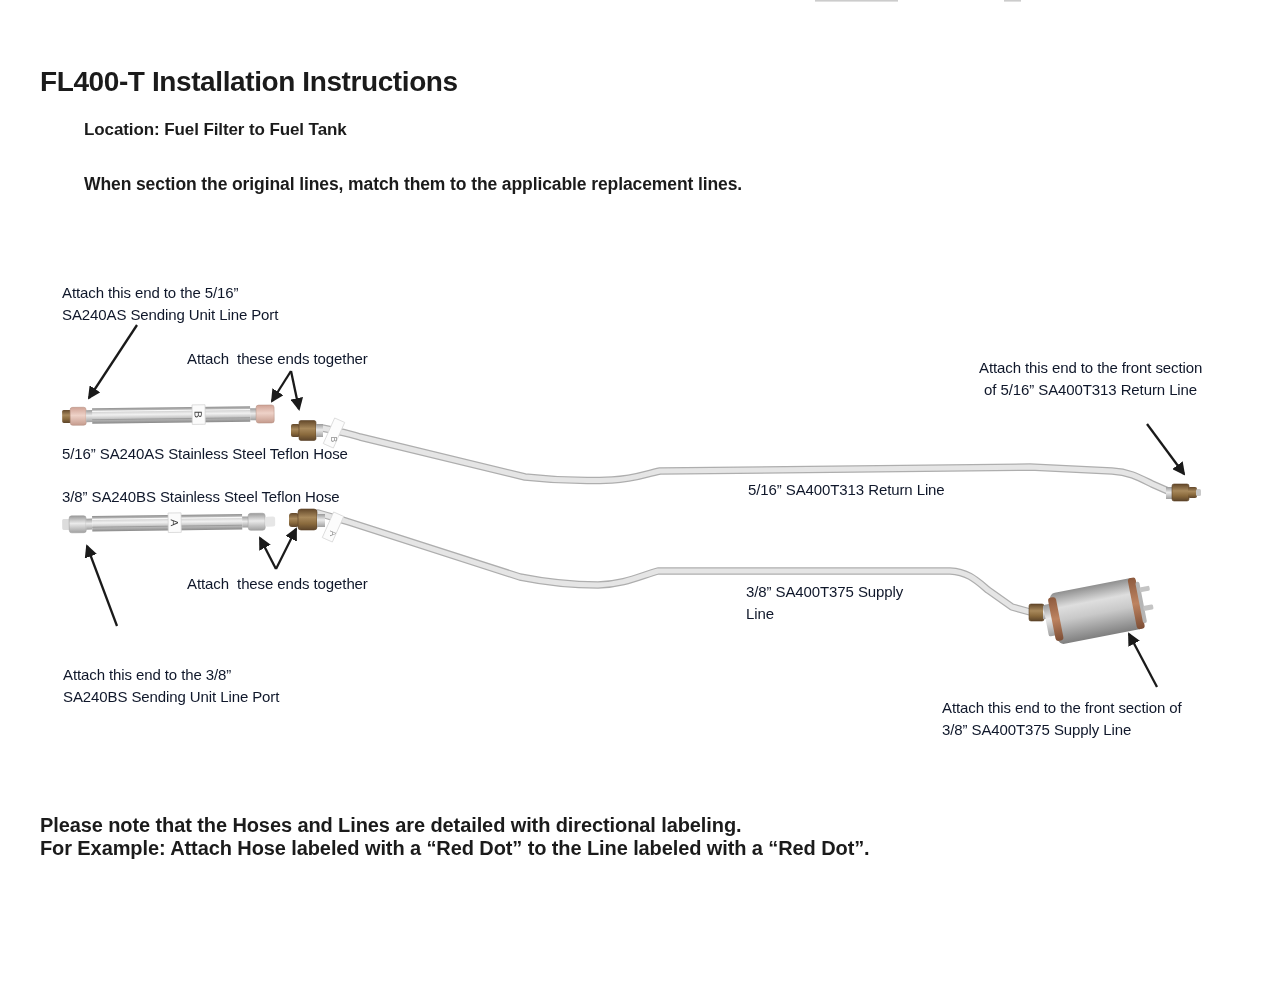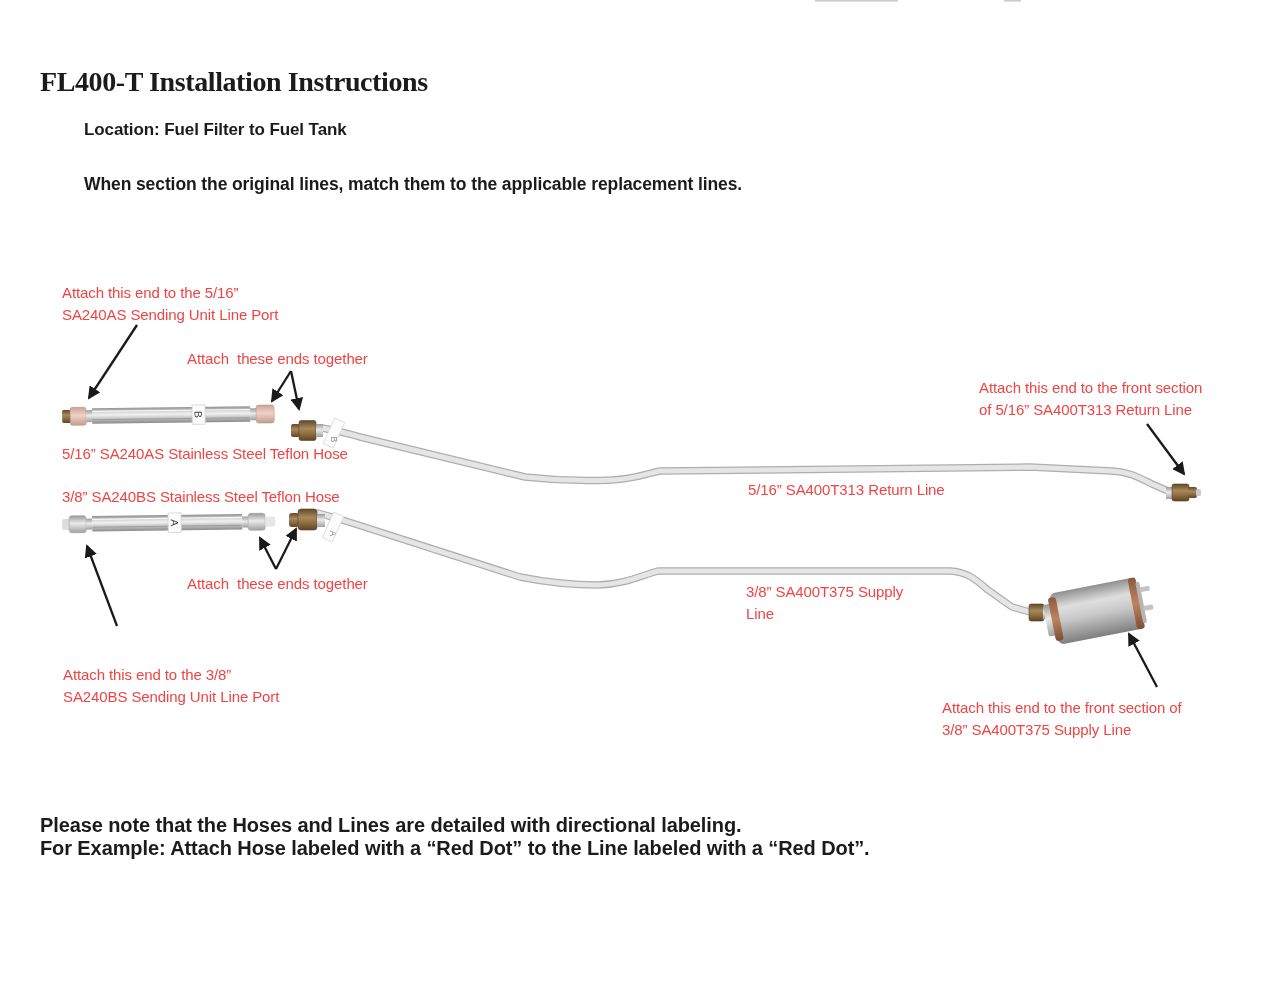--- a/index.html
+++ b/index.html
@@ -2,35 +2,35 @@
 <html><head>
 <meta charset="utf-8">
 <style>
   html,body{margin:0;padding:0;background:#ffffff;}
   .page{
     position:relative;width:1280px;height:989px;background:#ffffff;overflow:hidden;
     font-family:"Liberation Sans", sans-serif;color:#1b1b1b;
   }
   .abs{position:absolute;}
   .title{
-    left:40px;top:66px;font-size:28px;font-weight:700;letter-spacing:-0.4px;line-height:32px;font-family:Liberation Serif, serif;
+    left:40px;top:66px;font-size:28px;font-weight:700;letter-spacing:-0.4px;line-height:32px;
   }
   .subhead{font-size:17px;font-weight:700;line-height:21px;letter-spacing:-0.1px;margin-left:44px;}
   .loc{left:40px;top:119px;}
   .intro{left:40px;top:174px;font-size:17.5px;}
   .callout{
-    font-size:15px;font-weight:400;line-height:22px;white-space:pre-wrap;letter-spacing:-0.1px;color:#ef4444;
+    font-size:15px;font-weight:400;line-height:22px;white-space:pre-wrap;letter-spacing:-0.1px;color:#0f172a;
   }
   .c-hose1-port{left:62px;top:282px;}
   .c-ends-top{left:187px;top:348px;}
   .c-hose1-label{left:62px;top:443px;}
   .c-hose2-label{left:62px;top:486px;}
   .c-ends-bottom{left:187px;top:573px;}
   .c-hose2-port{left:63px;top:640px;margin-top:24px;}
-  .c-return-attach{left:979px;top:377px;}
+  .c-return-attach{left:979px;top:357px;text-align:center;}
   .c-return-label{left:748px;top:479px;text-align:right;}
   .c-supply-label{left:746px;top:581px;}
   .c-supply-attach{left:942px;top:697px;}
   .note{left:40px;top:814px;font-size:20px;font-weight:700;line-height:22.5px;white-space:pre-wrap;letter-spacing:-0.1px;}
   svg.diagram{position:absolute;left:0;top:0;width:1280px;height:989px;}
   .tagletter{font-family:"Liberation Sans",sans-serif;}
 </style>
 </head>
 <body>
 

